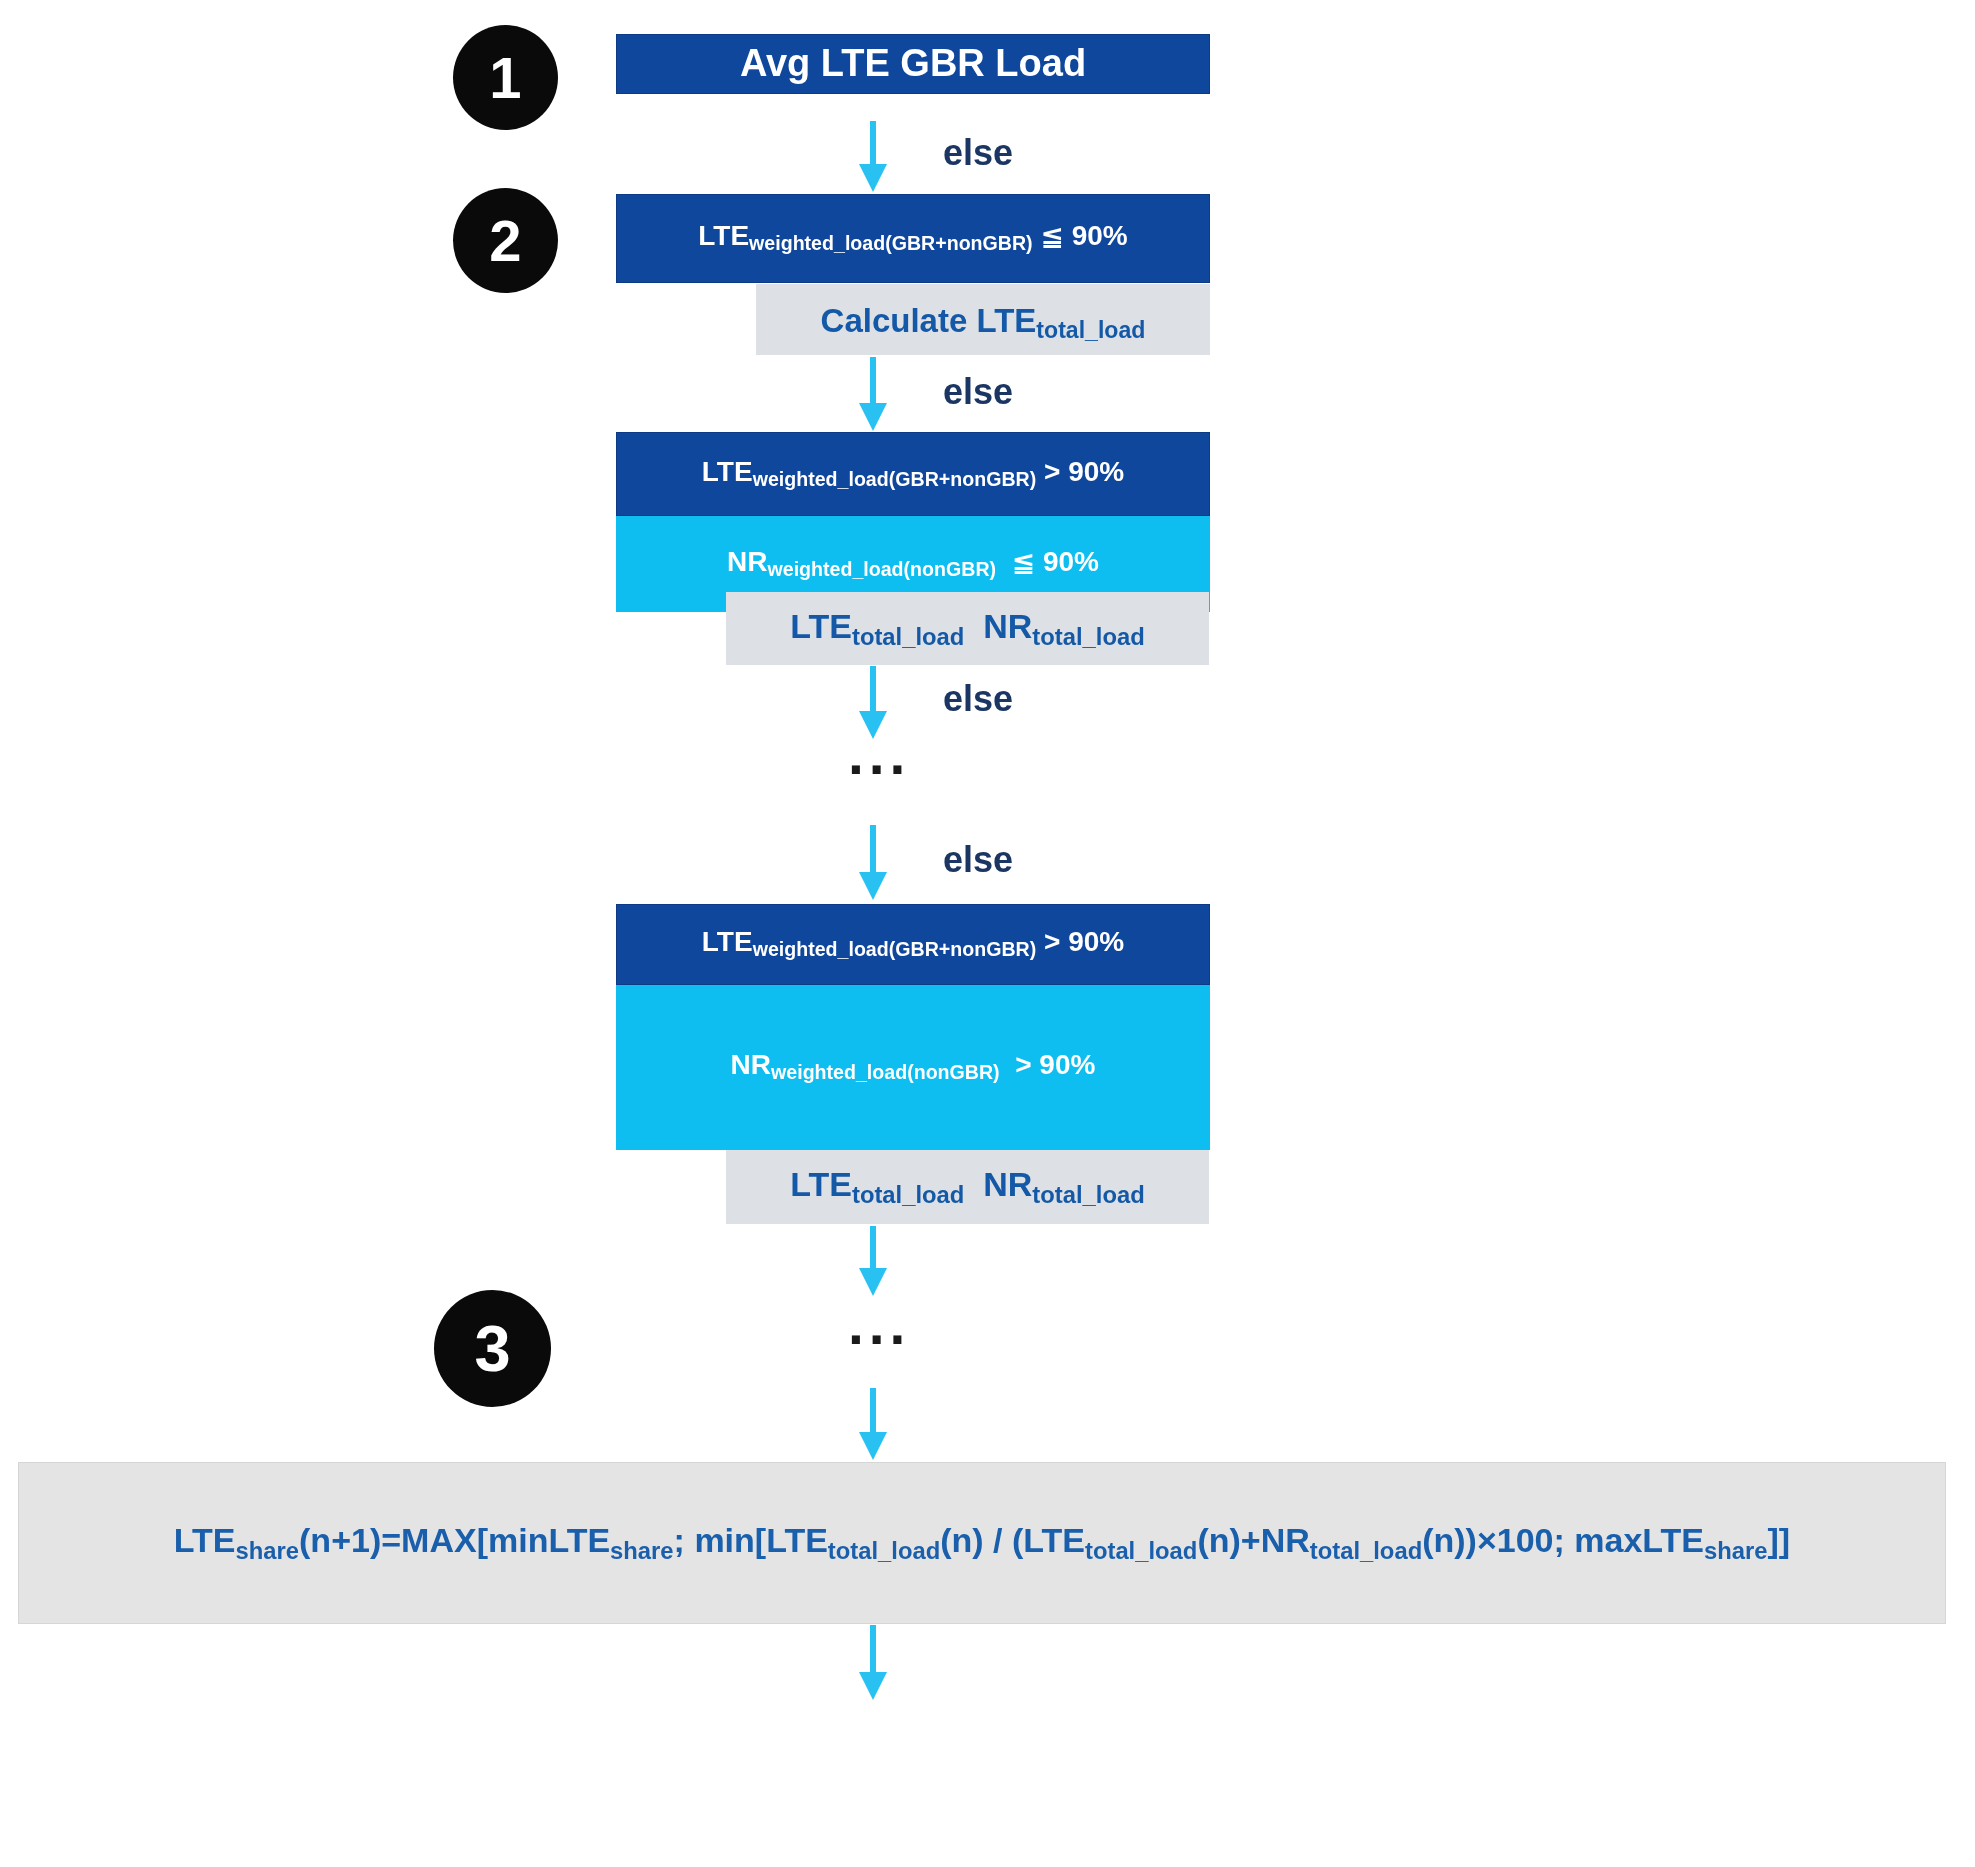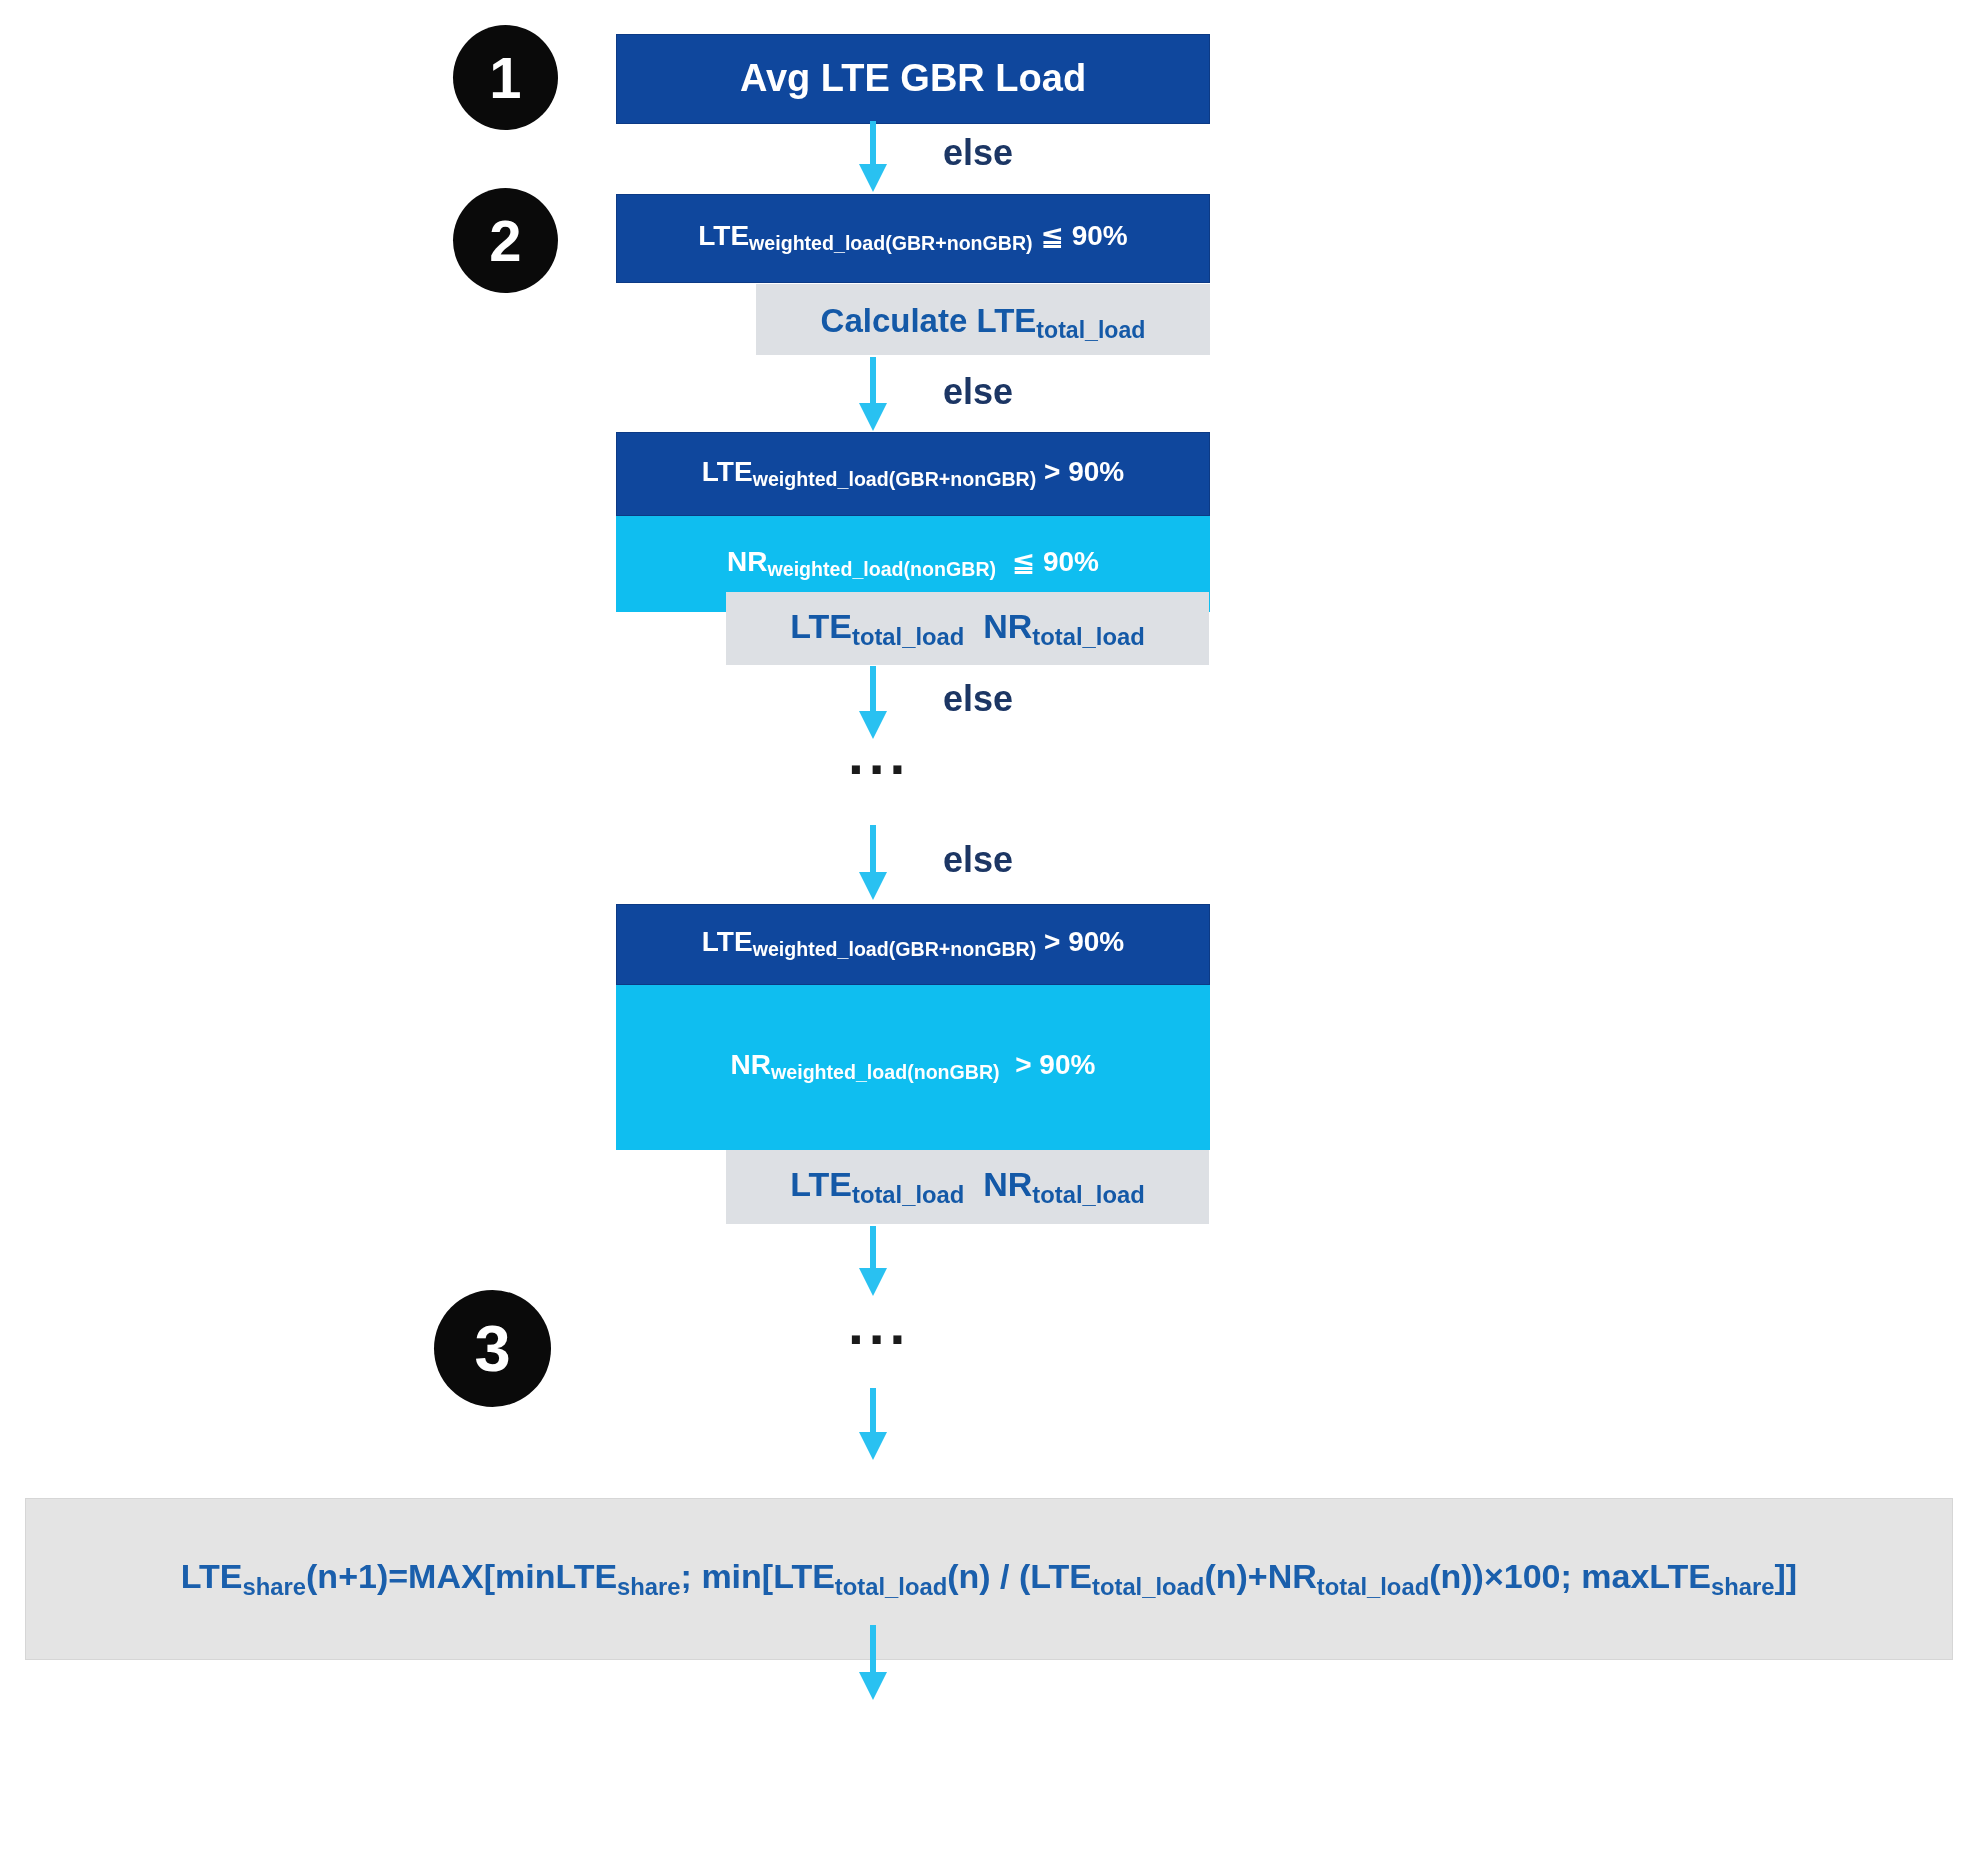--- a/index.html
+++ b/index.html
@@ -48,21 +48,21 @@
   <div class="badge" style="left:453px;top:24.6px;width:105px;height:105px;font-size:58px;">
     <span>1</span>
   </div>
   <div class="badge" style="left:453px;top:188px;width:105px;height:105px;font-size:58px;">
     <span>2</span>
   </div>
   <div class="badge" style="left:434px;top:1290px;width:117px;height:117px;font-size:65px;">
     <span>3</span>
   </div>
 
-  <div class="box dark" style="left:616px;top:34px;width:594px;height:90px;">
+  <div class="box dark" style="left:616px;top:34px;width:594px;height:60px;">
     <span class="rich t62"><span>Avg LTE GBR Load</span></span>
   </div>
 
   <div class="arrow" style="left:858px;top:121px;height:71px;">
     <div class="shaft"></div>
     <div class="head"></div>
   </div>
   <div class="else-label" style="left:943px;top:132px;">else</div>
 
   <div class="box dark" style="left:616px;top:194px;width:594px;height:89px;">
@@ -117,21 +117,21 @@
     <div class="head"></div>
   </div>
 
   <div class="dots" style="left:848px;top:1296px;">...</div>
 
   <div class="arrow" style="left:858px;top:1388px;height:72px;">
     <div class="shaft"></div>
     <div class="head"></div>
   </div>
 
-  <div class="box gray-lg two-line" style="left:25px;top:1462px;width:1928px;height:162px;margin-top:36px;">
+  <div class="box gray-lg two-line" style="left:18px;top:1462px;width:1928px;height:162px;">
     <span class="rich t56"><span>LTE</span><span class="sub">share</span><span>(n+1)=MAX[minLTE</span><span class="sub">share</span><span>; min[LTE</span><span class="sub">total_load</span><span>(n) / (LTE</span><span class="sub">total_load</span><span>(n)+NR</span><span class="sub">total_load</span><span>(n))×100; maxLTE</span><span class="sub">share</span><span>]]</span></span>
   </div>
 
   <div class="arrow" style="left:858px;top:1625px;height:75px;">
     <div class="shaft"></div>
     <div class="head"></div>
   </div>
 
 
 </div>

